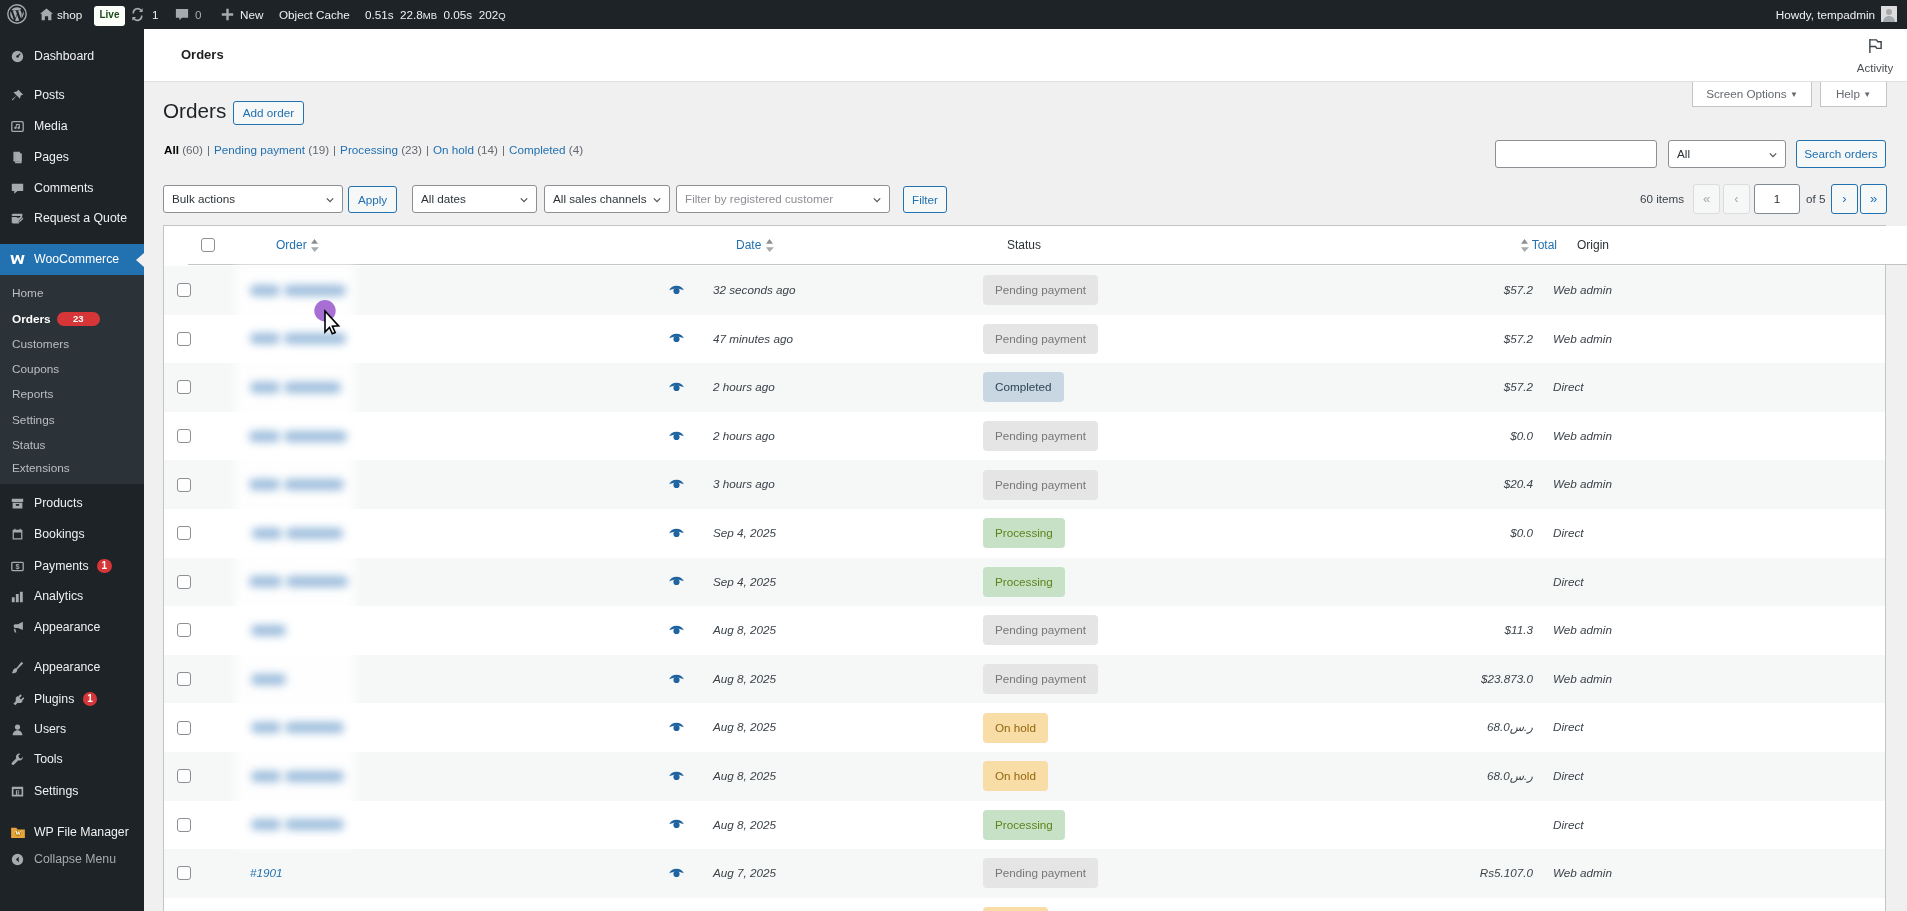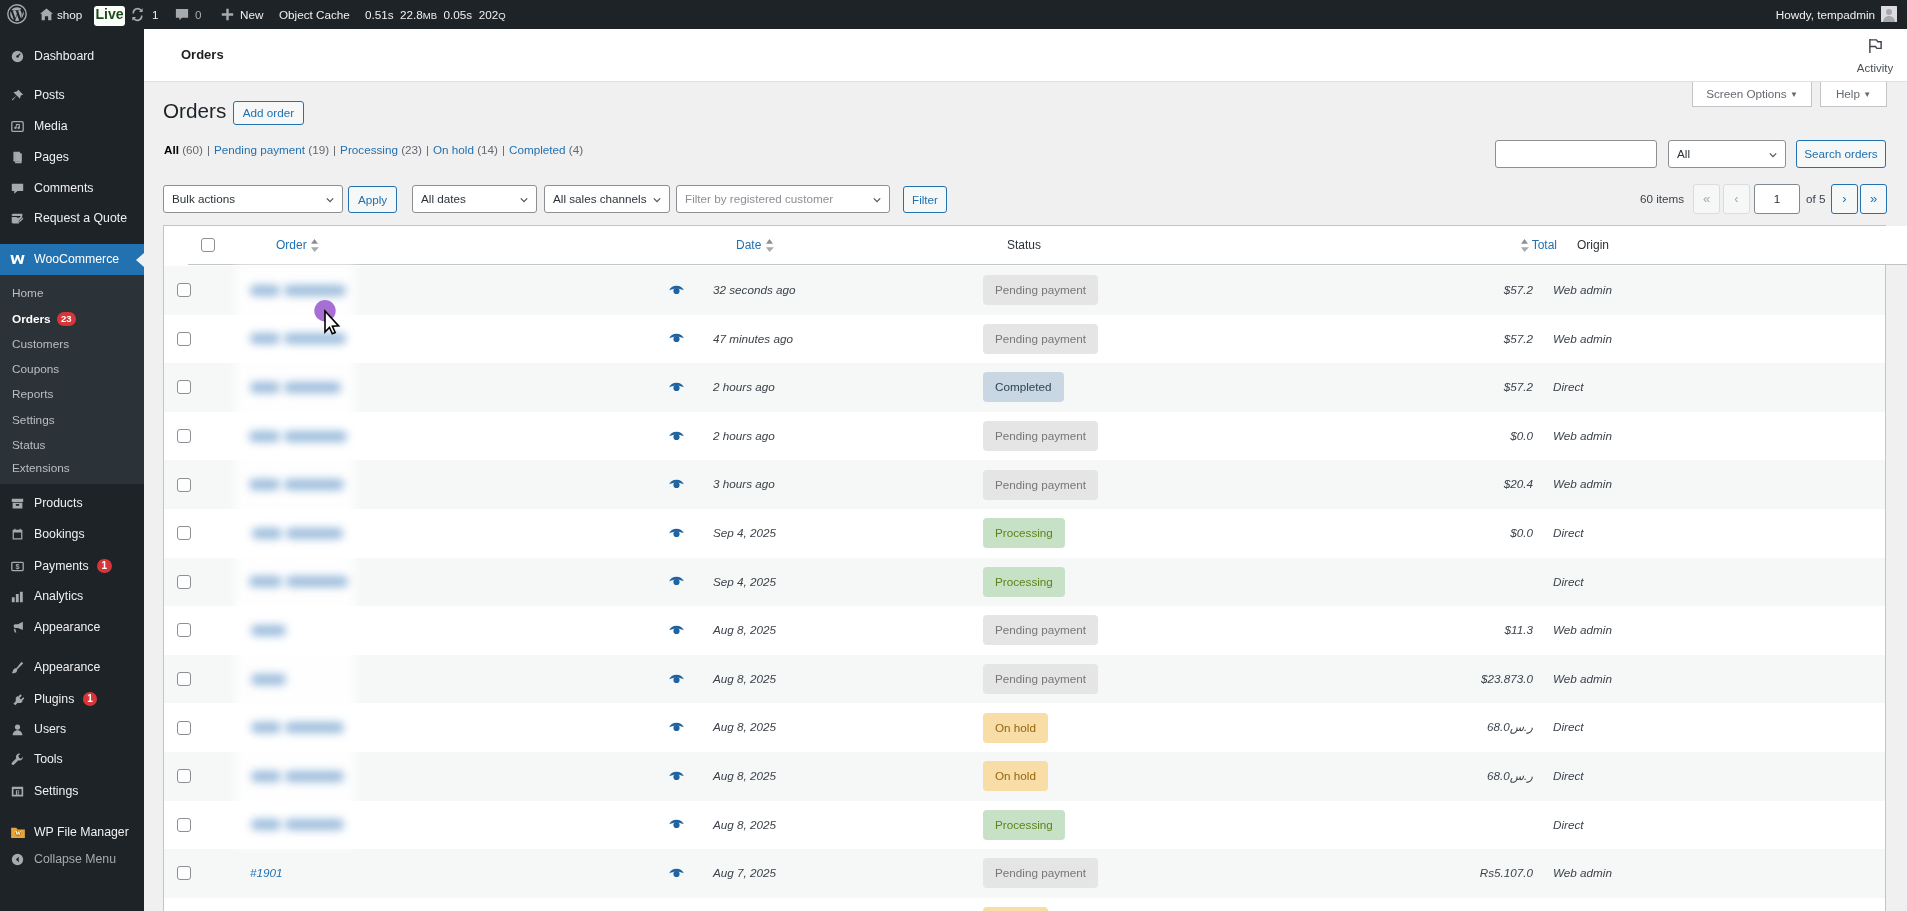--- a/index.html
+++ b/index.html
@@ -4,21 +4,21 @@
 <style>
 * { margin:0; padding:0; box-sizing:border-box; }
 html,body { width:1907px; height:911px; overflow:hidden; }
 body { font-family:"Liberation Sans", sans-serif; background:#f0f0f1; }
 .stage { position:absolute; top:0; left:0; width:1907px; height:911px; overflow:hidden; }
 .abs { position:absolute; }
 
 
 #adminbar { position:absolute; top:0; left:0; width:1907px; height:29px; background:#1d2327; color:#f0f0f1; font-size:11.7px; }
 #adminbar .it { position:absolute; top:0; height:29px; line-height:29px; white-space:nowrap; }
-.livebadge { position:absolute; left:94px; top:6px; width:31px; height:20px; background:#fcfff9; border-radius:3px; color:#1d4a1b; font-size:14px; font-weight:bold; text-align:center; line-height:17px; }
+.livebadge { position:absolute; left:94px; top:6px; width:31px; height:20px; background:#fcfff9; border-radius:3px; color:#1d4a1b; font-size:10px; font-weight:bold; text-align:center; line-height:17px; }
 .avatar { position:absolute; right:10px; top:6px; width:16px; height:16px; background:#c3c4c7; border-radius:1px; overflow:hidden; }
 
 
 #sidebar { position:absolute; top:29px; left:0; width:144px; height:882px; background:#1d2327; color:#f0f0f1; font-size:12.3px; }
 .mi { position:absolute; left:0; width:144px; height:31px; line-height:31px; white-space:nowrap; }
 .mi svg { position:absolute; left:11px; top:9px; }
 .mi .lbl { position:absolute; left:34px; top:0; }
 #submenu { position:absolute; left:0; top:246px; width:144px; height:209px; background:#2c3338; }
 .smi { position:absolute; left:12px; width:132px; height:25px; line-height:25px; color:#b9bec3; font-size:11.8px; white-space:nowrap; }
 .badge { display:inline-block; background:#d63638; color:#fff; border-radius:9px; font-size:10px; font-weight:bold; padding:1px 5px; vertical-align:1px; margin-left:5px; line-height:12px; }
@@ -162,21 +162,21 @@
         </svg>
         <span class="lbl">Request a Quote</span>
       </div>
   <div id="wooitem">
         <svg style="position:absolute;left:10px;top:9px" width="15" height="13" viewBox="0 0 20 14">
           <path fill="#fff" d="M0.5 1 H4 L6 9 L8.5 1 h3 L14 9 L16 1 h3.5 L16.5 13 h-3.5 L10 5.5 L7 13 H3.5 Z"></path>
         </svg>
         <span class="lbl" style="position:absolute;left:34px">WooCommerce</span>
       </div>
   <div class="smi" style="top:251.5px">Home</div>
-  <div class="smi" style="top:277.5px;color:#fff;font-weight:bold">Orders <span class="badge" style="margin-left:3px;padding:1px 4px;font-size:9.5px">23</span></div>
+  <div class="smi" style="top:277.5px;color:#fff;font-weight:bold">Orders <span class="badge" style="margin-left:3px;padding:1px 16px;font-size:9.5px">23</span></div>
   <div class="smi" style="top:302.5px">Customers</div>
   <div class="smi" style="top:327.5px">Coupons</div>
   <div class="smi" style="top:353px">Reports</div>
   <div class="smi" style="top:378.5px">Settings</div>
   <div class="smi" style="top:403.5px">Status</div>
   <div class="smi" style="top:426.5px">Extensions</div>
   <div class="mi" style="top:458.5px">
         <svg width="13" height="13" viewBox="0 0 16 16">
           <path fill="#a7aaad" d="M1 2h14v4H1zm1 5h12v7H2zm4 2v1.5h4V9z"></path>
           <path fill="#1d2327" d="M6 9h4v1.5H6z"></path>

